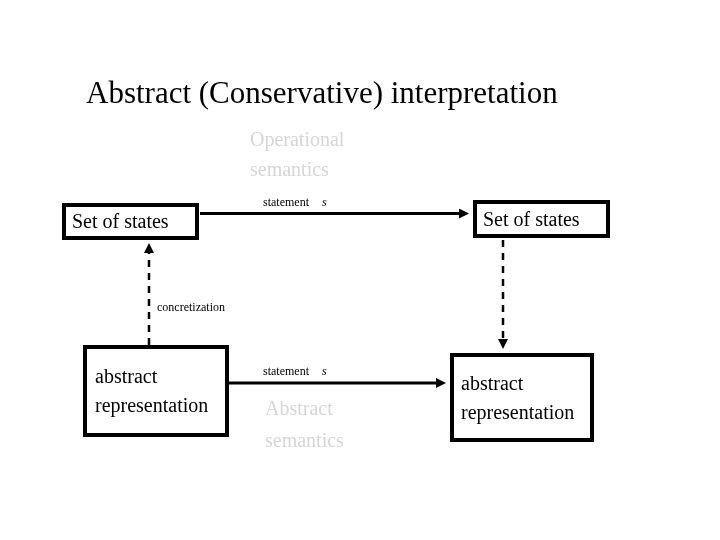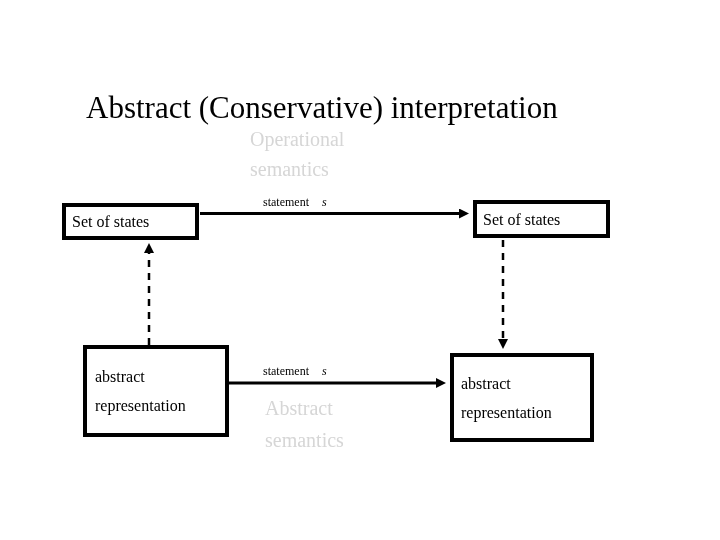--- a/index.html
+++ b/index.html
@@ -17,41 +17,40 @@
     color: #000000;
   }
   .slide-title {
     position: absolute;
     left: 86px;
     top: 74px;
     font-size: 31px;
     line-height: 38px;
     white-space: nowrap;
     color: #000000;
-    margin-top: 15px;
   }
   .muted-caption {
     position: absolute;
     font-size: 20px;
     line-height: 30px;
     color: #d6d6d6;
     white-space: nowrap;
   }
   .caption-operational { left: 250px; top: 124px; }
   .caption-abstract    { left: 265px; top: 392px; line-height: 32px; }
 
   .dbox {
     position: absolute;
     border: 4px solid #000000;
     background: #ffffff;
     box-sizing: border-box;
     display: flex;
     flex-direction: column;
     justify-content: center;
-    font-size: 16px;
+    font-size: 20px;
     line-height: 29px;
     white-space: nowrap;
   }
   .box-top-left     { left: 62px;  top: 203px; width: 137px; height: 37px; padding-left: 6px; }
   .box-top-right    { left: 473px; top: 200px; width: 137px; height: 38px; padding-left: 6px; }
   .box-bottom-left  { left: 83px;  top: 345px; width: 146px; height: 92px; padding-left: 8px; }
   .box-bottom-right { left: 450px; top: 353px; width: 144px; height: 89px; padding-left: 7px; }
 
   .edge-label {
     position: absolute;
@@ -106,20 +105,21 @@
   </div>
 
   <div class="dbox box-top-right">
     <div>Set of states</div>
   </div>
 
   <div class="edge-label label-statement-top">
     <span>statement</span><span class="stmt-var">s</span>
   </div>
 
+  <div class="edge-label label-concretization">concretization</div>
 
 
   <div class="dbox box-bottom-left">
     <div>abstract</div>
     <div>representation</div>
   </div>
 
   <div class="dbox box-bottom-right">
     <div>abstract</div>
     <div>representation</div>

